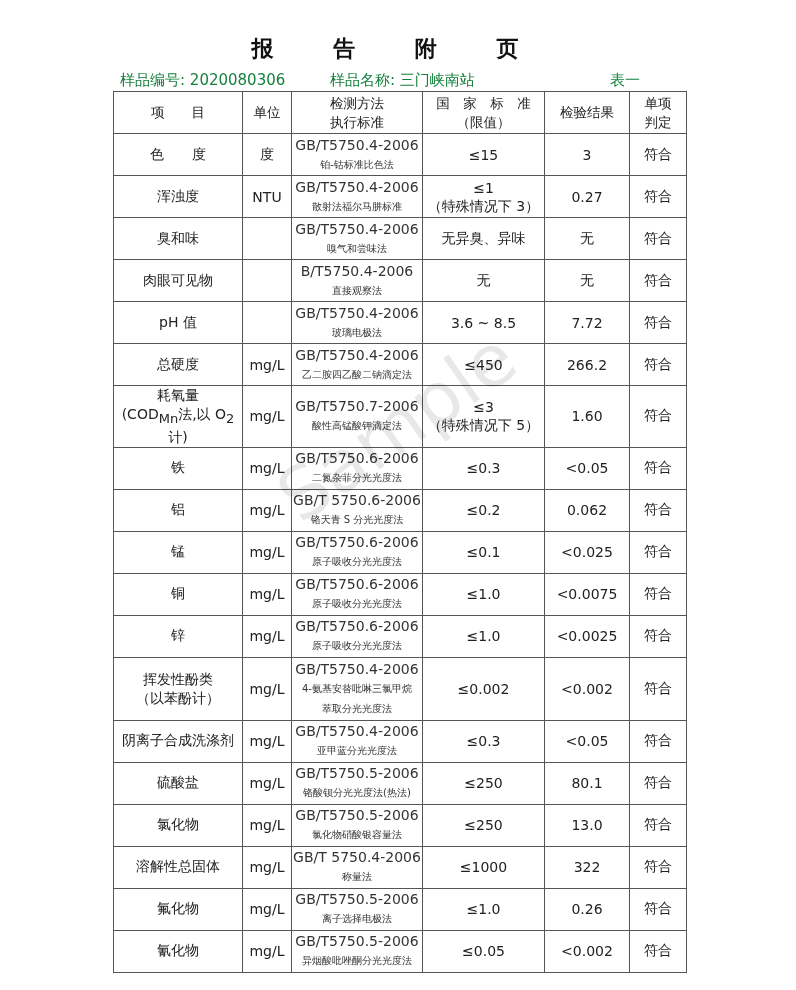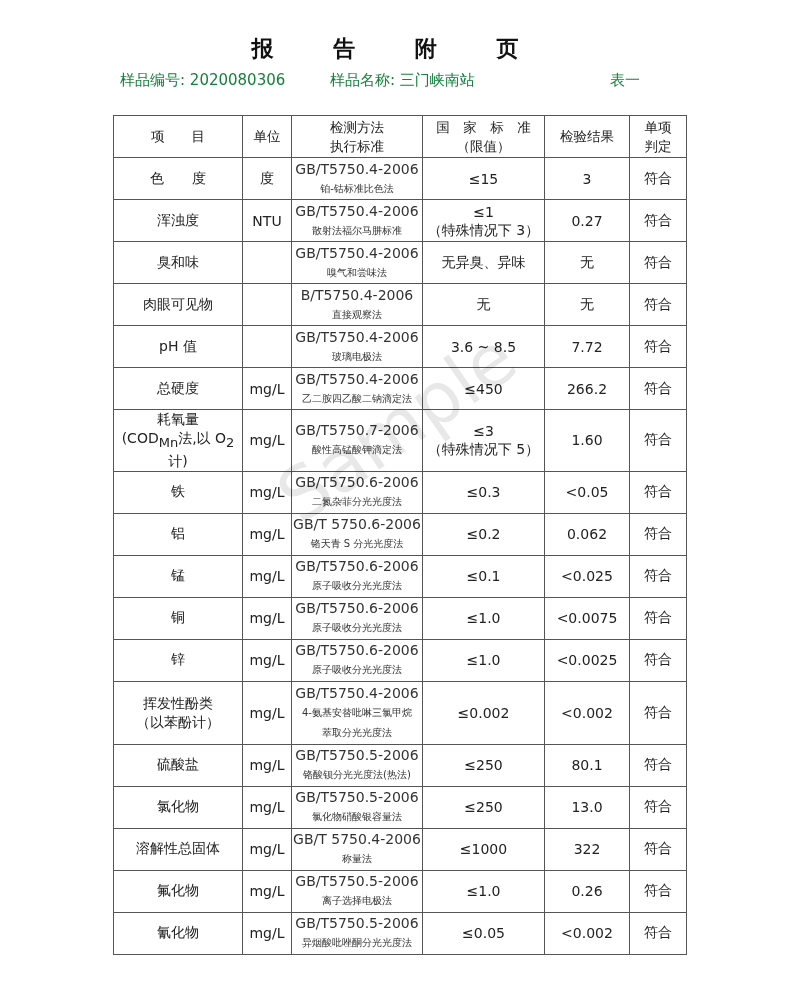--- a/index.html
+++ b/index.html
@@ -10,21 +10,21 @@
   .title {
     position: absolute; left: 0; width: 796px; top: 34px; text-align: center;
     font-size: 22px; font-weight: bold; letter-spacing: 26px; color: #111;
   }
   .meta { position: absolute; top: 71px; font-size: 15px; color: #15803d; white-space: nowrap; }
   .meta.no { left: 120px; }
   .meta.name { left: 330px; }
   .meta.tab { left: 610px; }
   table.report {
     position: absolute; left: 113px; top: 91px; border-collapse: collapse;
-    table-layout: fixed; width: 573px; margin-top: 24px;
+    table-layout: fixed; width: 573px;
   }
   table.report td {
     border: 1px solid #555; text-align: center; vertical-align: middle; padding: 0;
     font-size: 14px; color: #222; overflow: hidden;
   }
   table.report tr.head td { height: 41px; font-size: 13.5px; line-height: 19px; }
   table.report tr.row td { height: 41px; }
   table.report tr.row.tall td { height: 62px; }
   .method-code { display: block; font-size: 14px; line-height: 20px; color: #333; }
   .method-name { display: block; font-size: 10px; line-height: 20px; color: #333; }
@@ -223,20 +223,31 @@
         <td>
           <span class="method-code">GB/T5750.4-2006</span>
           <span class="method-name">4-氨基安替吡啉三氯甲烷</span>
           <span class="method-name">萃取分光光度法</span>
         </td>
         <td><span>≤0.002</span></td>
         <td>&lt;0.002</td>
         <td>符合</td>
       </tr>
       <tr class="row">
+        <td><span>阴离子合成洗涤剂</span></td>
+        <td>mg/L</td>
+        <td>
+          <span class="method-code">GB/T5750.4-2006</span>
+          <span class="method-name">亚甲蓝分光光度法</span>
+        </td>
+        <td><span>≤0.3</span></td>
+        <td>&lt;0.05</td>
+        <td>符合</td>
+      </tr>
+      <tr class="row">
         <td><span>硫酸盐</span></td>
         <td>mg/L</td>
         <td>
           <span class="method-code">GB/T5750.5-2006</span>
           <span class="method-name">铬酸钡分光光度法(热法)</span>
         </td>
         <td><span>≤250</span></td>
         <td>80.1</td>
         <td>符合</td>
       </tr>

